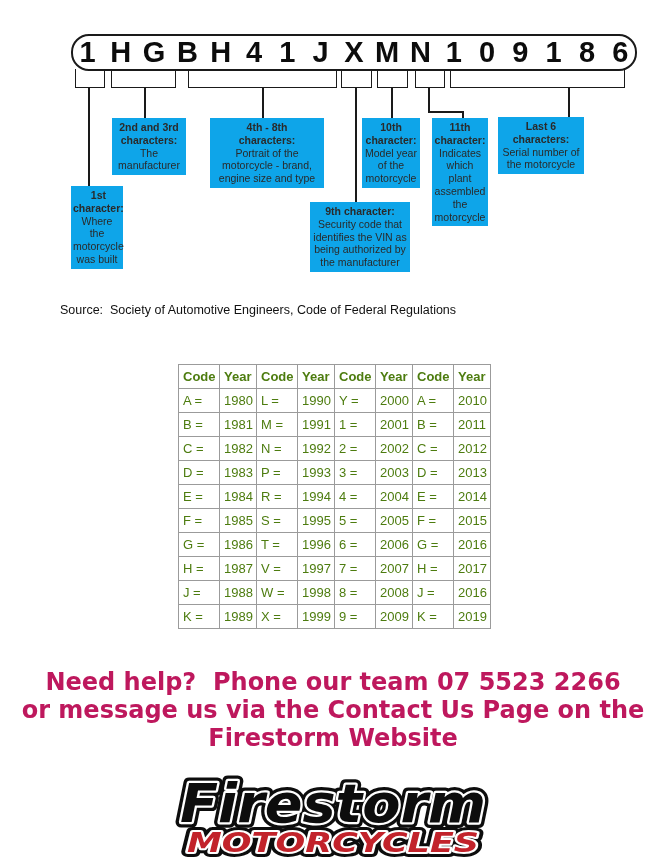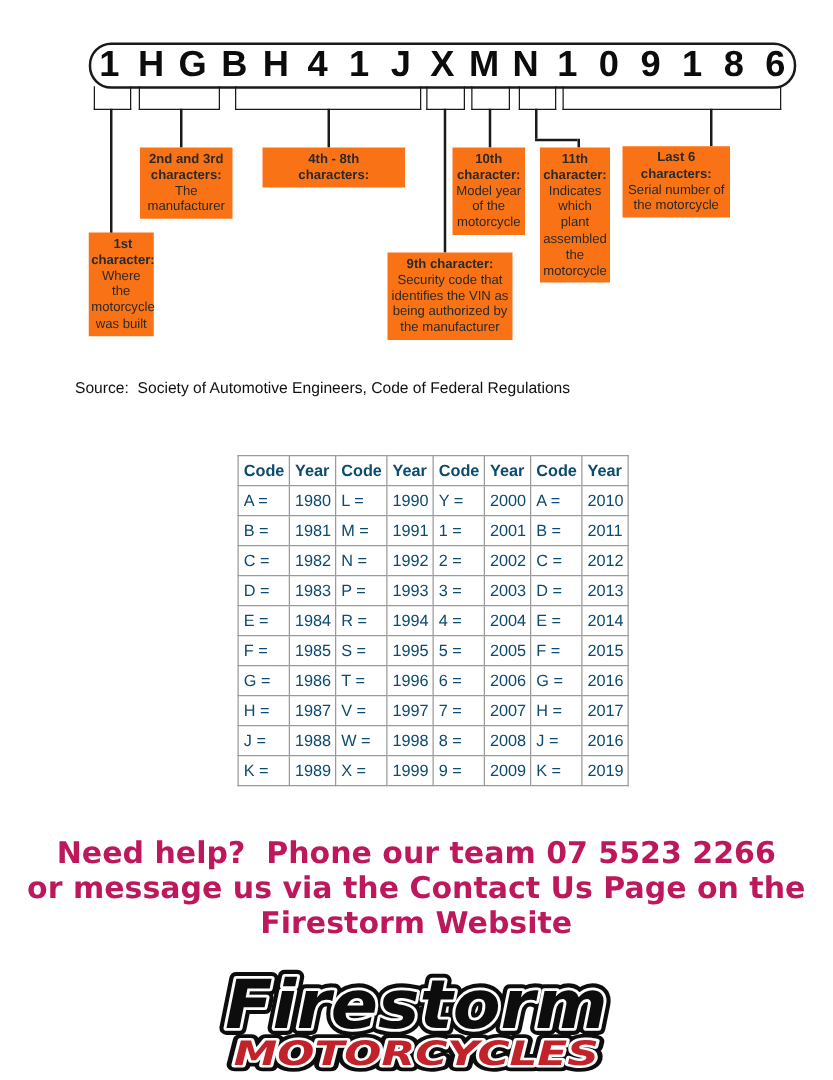--- a/index.html
+++ b/index.html
@@ -20,35 +20,35 @@
   
   .bracket {
     position:absolute; top:69px; height:18px;
     border-left:1.5px solid #1a1a1a; border-right:1.5px solid #1a1a1a;
     border-bottom:1.5px solid #1a1a1a;
   }
   .vline { position:absolute; width:1.5px; background:#1a1a1a; }
   .hline { position:absolute; height:1.5px; background:#1a1a1a; }
   
   .anno {
-    position:absolute; background:#f97316; text-align:center;
+    position:absolute; background:#0ea5e9; text-align:center;
     font:400 10.5px/12.8px "Liberation Sans", sans-serif; color:#2a2a2a;
     padding:3px 2px;
   }
   .anno .hd { font-weight:700; display:inline-block; }
   .anno .bd { display:block; }
   
   .source {
     position:absolute; left:60px; top:302px; white-space:pre;
     font:400 12.5px/16px "Liberation Sans", sans-serif; color:#111;
   }
   
   #year-table {
-    position:absolute; left:190px; top:364px; border-collapse:collapse;
-    font:400 13px "Liberation Sans", sans-serif; color:#0c4a6e;border-radius:13px;
+    position:absolute; left:178px; top:364px; border-collapse:collapse;
+    font:400 13px "Liberation Sans", sans-serif; color:#4d7c0f;border-radius:13px;
   }
   #year-table th, #year-table td {
     border:1px solid #9b9b9b; text-align:left; padding:0 3px 0 4px;
     height:23px; white-space:pre;
   }
   #year-table th { font-weight:700; }
   #year-table .code-col { width:33px; }
   #year-table .year-col { width:29px;margin-left:48px; }
   
   .help {
@@ -98,21 +98,21 @@
       <div class="vline" style="left: 355px; top: 87px; height: 115px;"></div>
       <div class="vline" style="left: 391px; top: 87px; height: 31px;"></div>
       <div class="vline" style="left: 568px; top: 87px; height: 30px;"></div>
       <div class="vline" style="left: 428px; top: 87px; height: 24px;"></div>
       <div class="hline" style="left: 428px; top: 111px; width: 34px;"></div>
       <div class="vline" style="left: 462px; top: 111px; height: 7px;"></div>
     </div>
   <div id="annotations">
       <div class="anno" style="left: 71px; top: 186px; width: 48px;"><span class="hd">1st character:</span><span class="bd">Where the motorcycle was built</span></div>
       <div class="anno" style="left: 112px; top: 118px; width: 70px;"><span class="hd">2nd and 3rd characters:</span><span class="bd">The manufacturer</span></div>
-      <div class="anno" style="left: 210px; top: 118px; width: 110px; text-align: center;"><span class="hd" style="max-width: 70px;">4th - 8th characters:</span></div>
+      <div class="anno" style="left: 210px; top: 118px; width: 110px; text-align: center;"><span class="hd" style="max-width: 70px;">4th - 8th characters:</span><span class="bd">Portrait of the motorcycle - brand, engine size and type</span></div>
       <div class="anno" style="left: 310px; top: 202px; width: 96px;"><span class="hd">9th character:</span><span class="bd">Security code that identifies the VIN as being authorized by the manufacturer</span></div>
       <div class="anno" style="left: 362px; top: 118px; width: 54px;"><span class="hd">10th character:</span><span class="bd">Model year of the motorcycle</span></div>
       <div class="anno" style="left: 432px; top: 118px; width: 52px;"><span class="hd">11th character:</span><span class="bd">Indicates which plant assembled the motorcycle</span></div>
       <div class="anno" style="left: 498px; top: 117px; width: 82px;"><span class="hd">Last 6 characters:</span><span class="bd">Serial number of the motorcycle</span></div>
     </div>
 
   <div class="source">Source:  Society of Automotive Engineers, Code of Federal Regulations</div>
 
   <table id="year-table">
       <thead>

